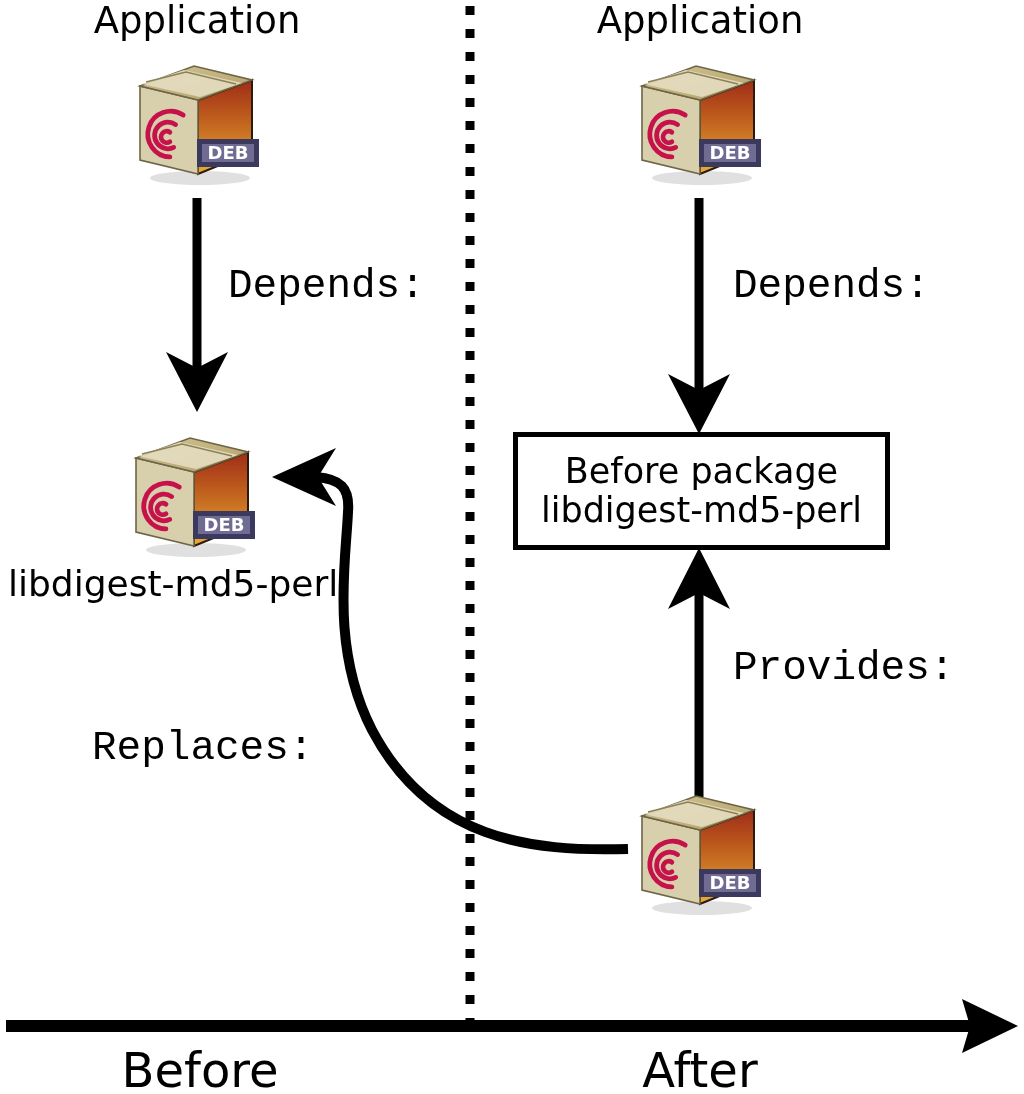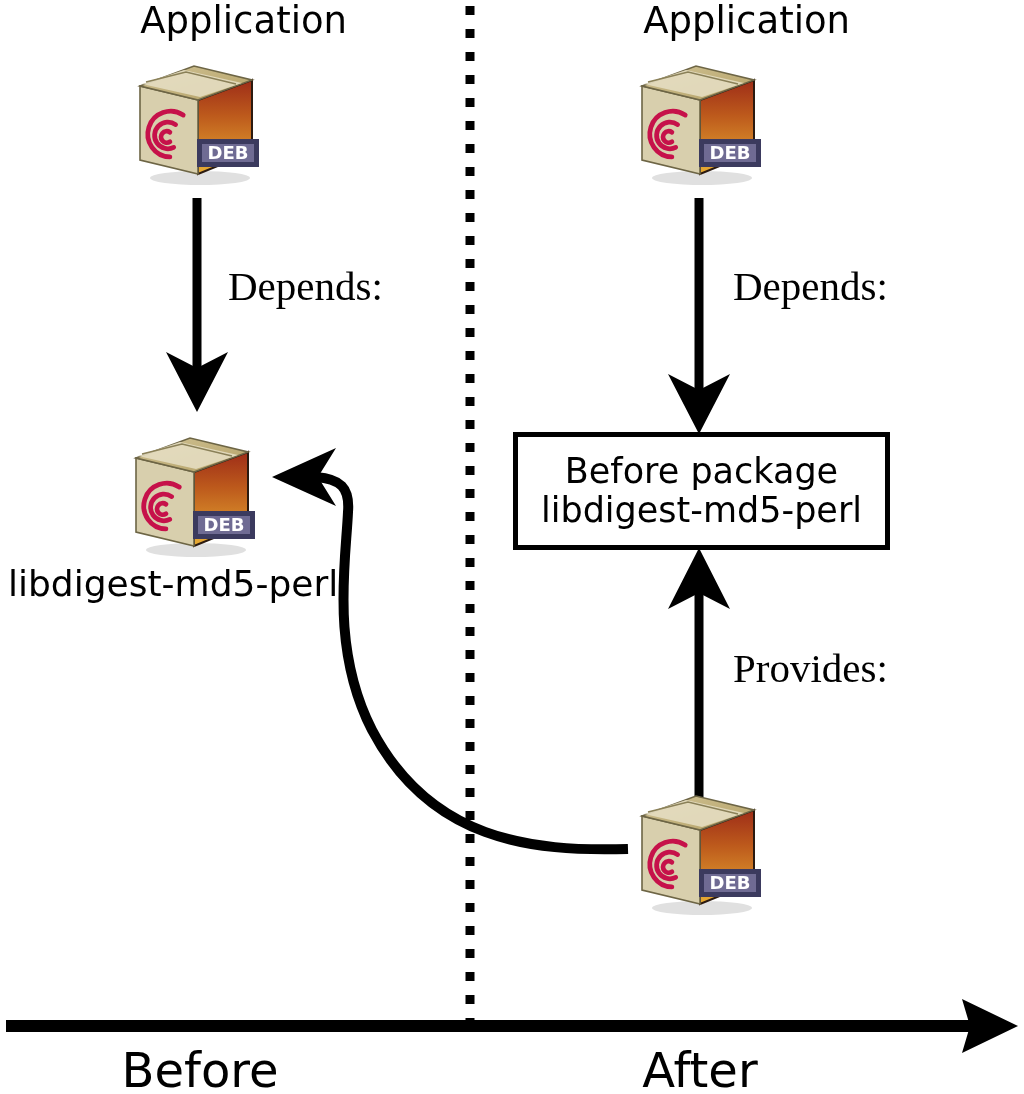--- a/index.html
+++ b/index.html
@@ -22,28 +22,28 @@
   .abs { position: absolute; }
 
   
   .sans {
     font-family: "DejaVu Sans", "Liberation Sans", sans-serif;
     color: #000000;
     white-space: nowrap;
     line-height: 1.0;
   }
   .mono {
-    font-family: Liberation Serif, serif;
+    font-family: Liberation Mono, monospace;
     color: #000000;
     white-space: nowrap;
     line-height: 1.0;
   }
   .col-title {
     font-size: 37px;
-    text-align: right;
+    text-align: center;
   }
   .pkg-label {
     font-size: 36px;
     text-align: center;
   }
   .rel-label {
     font-size: 41px;
     letter-spacing: 0px;
   }
   .axis-label {
@@ -185,20 +185,21 @@
       <g>
         <rect x="73" y="83" width="62" height="28" fill="#3b3a5e"></rect>
         <rect x="78" y="88" width="52" height="18" fill="#6f6b93"></rect>
         <text x="104" y="103" text-anchor="middle" font-family="DejaVu Sans, Liberation Sans, sans-serif" font-size="18" font-weight="bold" fill="#ffffff">DEB</text>
       </g>
     </svg>
   </div>
 
   <div class="abs sans pkg-label" style="left:8px; top:566px; width:380px; text-align:left;">libdigest-md5-perl</div>
 
+  <div class="abs mono rel-label" style="left:92px; top:728px;">Replaces:</div>
 
 
   <div class="abs sans col-title" style="left:550px; top:2px; width:300px;">Application</div>
 
   <div class="abs deb-icon" style="left:626px; top:56px;">
     <svg viewBox="0 0 145 132" xmlns="http://www.w3.org/2000/svg">
       <defs>
         <linearGradient id="g-right-3" x1="0" y1="0" x2="0" y2="1">
           <stop offset="0%" stop-color="#9e2d18"></stop>
           <stop offset="38%" stop-color="#bd5a1c"></stop>

